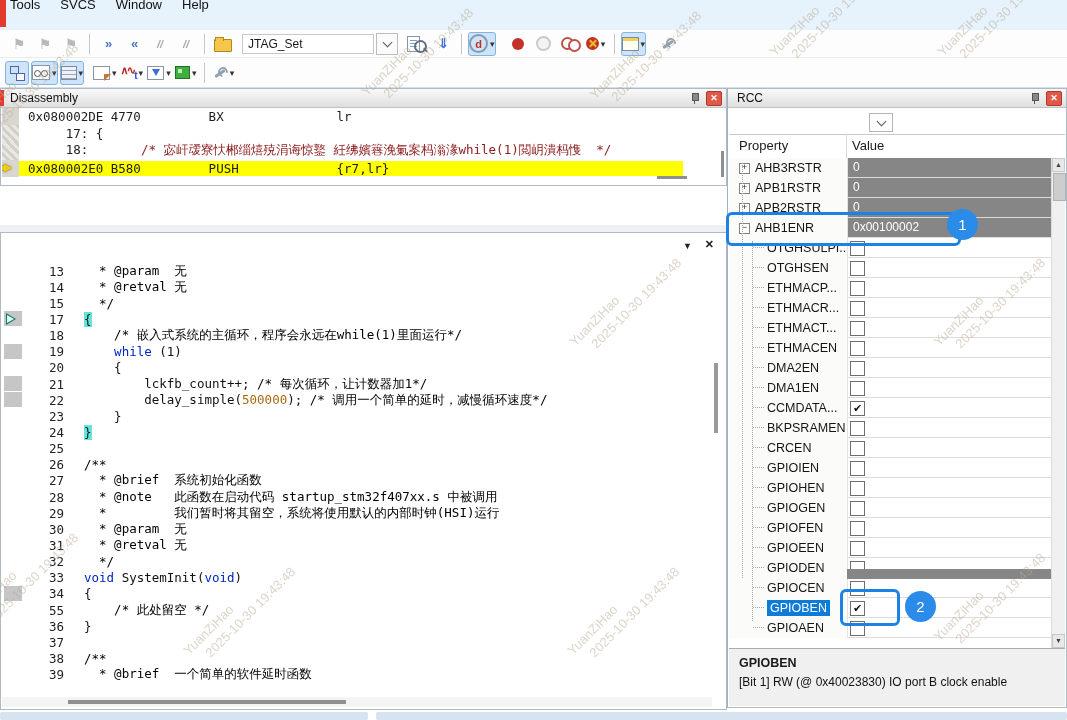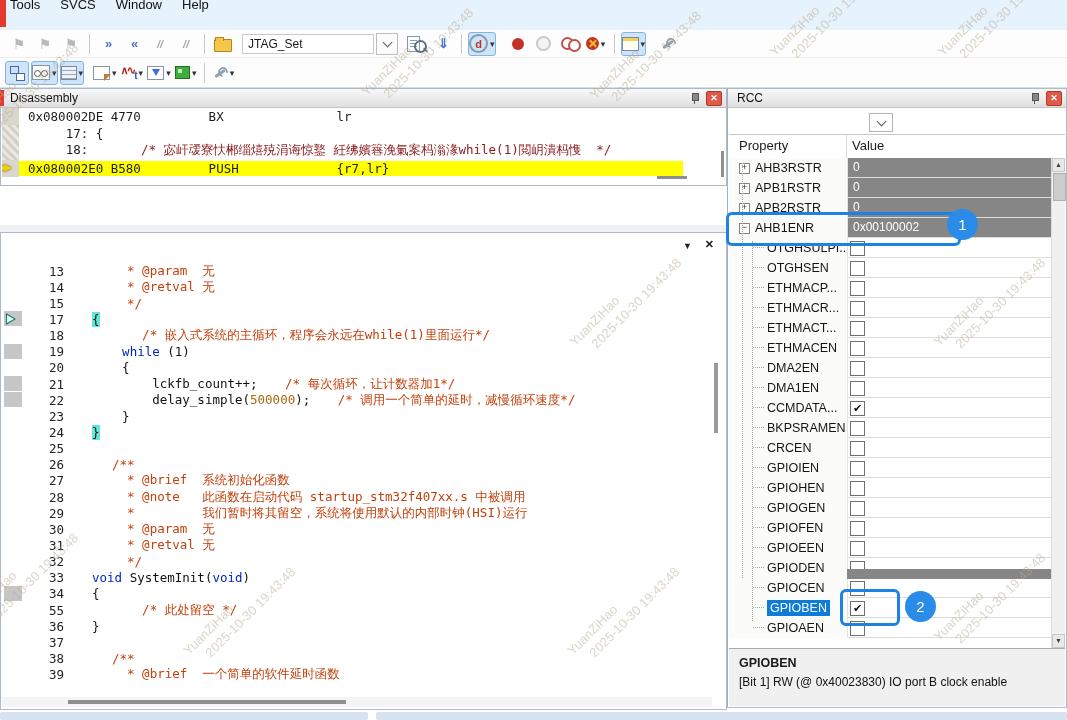--- a/index.html
+++ b/index.html
@@ -114,24 +114,24 @@
   #tab-menu{position:absolute;right:34px;top:8px;font-size:9px;color:#222;}
   #tab-close{position:absolute;right:12px;top:5px;font-size:11px;color:#222;font-weight:bold;}
   #code-area{position:absolute;left:1px;top:30px;right:14px;bottom:14px;overflow:hidden;}
   .eline{display:flex;height:16.15px;align-items:center;}
   .gut{width:22px;flex:none;align-self:stretch;position:relative;}
   .gut .blk{position:absolute;left:2px;top:0;width:18px;height:15px;background:#c6c6c6;}
   .gut .cur{position:absolute;left:4px;top:2px;width:0;height:0;border-top:6px solid transparent;
             border-bottom:6px solid transparent;border-left:10px solid #177a72;}
   .gut .cur:after{content:"";position:absolute;left:-9px;top:-4px;width:0;height:0;
             border-top:4px solid transparent;border-bottom:4px solid transparent;border-left:7px solid #dcfcf6;}
-  .lnum{width:40px;flex:none;text-align:right;margin-right:28px;font-size:12.5px;color:#222;}
+  .lnum{width:40px;flex:none;text-align:right;margin-right:20px;font-size:12.5px;color:#222;}
   .ecode{white-space:pre;font-size:12.5px;color:#111;}
   .ecode .kw{color:#0026c0;}
-  .ecode .cm{color:#c2410c;margin-left:20px;}
+  .ecode .cm{color:#000000;}
   .ecode .num{color:#a86a10;}
   .ecode .brace{background:#63e6d9;}
   #ed-vthumb{position:absolute;right:8px;top:130px;width:4px;height:70px;background:#9a9a9a;}
   #ed-hscroll{position:absolute;left:1px;right:14px;bottom:2px;height:10px;background:#f4f4f4;}
   #ed-hthumb{position:absolute;left:66px;top:3px;width:278px;height:4px;background:#8f8f8f;}
 
   
   #rcc{left:727px;top:88px;width:340px;height:620px;border-left:1px solid #9fb0c0;}
   #rcc-combo-row{position:absolute;left:1px;right:1px;top:19px;height:26px;background:#fff;border-bottom:1px solid #c8c8c8;}
   #rcc-combo{position:absolute;left:140px;top:5px;width:22px;height:17px;border:1px solid #b5b5b5;background:#fdfdfd;

